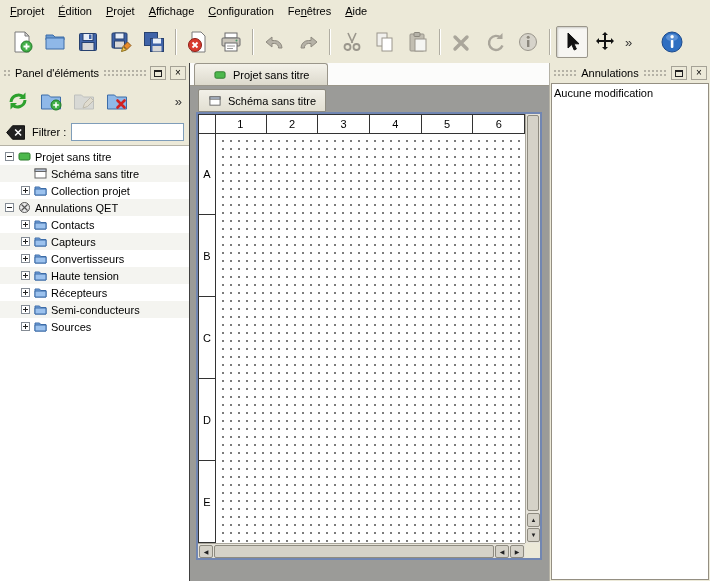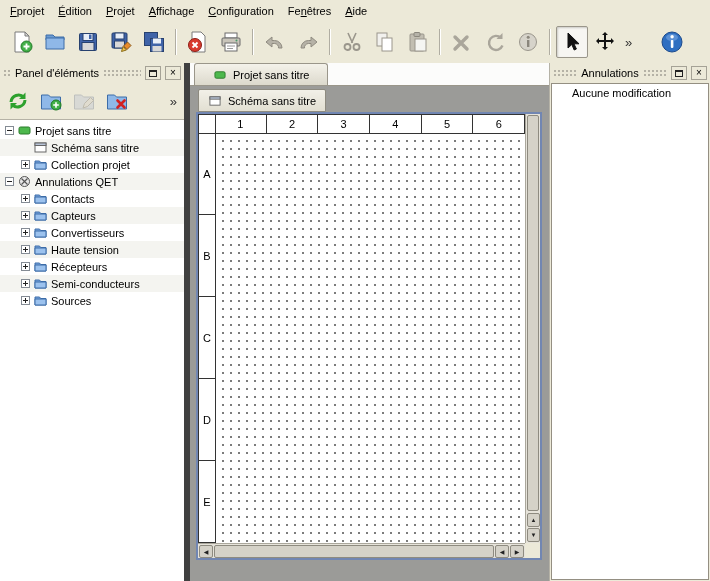--- a/index.html
+++ b/index.html
@@ -26,21 +26,21 @@
 
   
   .dock-title{height:20px;display:flex;align-items:center;gap:4px;padding:0 3px;flex:none;}
   .grip{flex:1;height:8px;background-image:radial-gradient(#b5b2a6 1px,transparent 1.1px);background-size:4px 4px;}
   .grip.fixed{flex:none;width:8px;}
   .dock-title-label{white-space:nowrap;}
   .dock-btn{width:16px;height:14px;border:1px solid #a5a296;background:#ece9d8;display:flex;align-items:center;justify-content:center;font-size:10px;line-height:1;flex:none;}
   .float-glyph{width:8px;height:7px;border:1px solid #222;border-top-width:2px;}
 
   
-  #left-dock{width:190px;display:flex;flex-direction:column;border-right:6px solid #404040;background:#ece9d8;}
+  #left-dock{width:190px;display:flex;flex-direction:column;border-right:1px solid #404040;background:#ece9d8;}
   #panel-toolbar{height:36px;display:flex;align-items:center;gap:5px;padding:0 4px;flex:none;}
   .ptb{width:28px;height:28px;display:flex;align-items:center;justify-content:center;flex:none;}
   .ptb svg{width:24px;height:24px;display:block;}
   #panel-chevron{margin-left:auto;}
   #filter-row{height:26px;display:flex;align-items:center;gap:5px;padding:0 5px;flex:none;}
   #filter-clear{width:22px;height:17px;flex:none;display:flex;}
   #filter-clear svg{width:22px;height:17px;}
   #filter-label{white-space:nowrap;}
   #filter-input{flex:1;height:18px;border:1px solid #7f9db9;background:#fff;font:inherit;padding:0 3px;min-width:0;}
   #tree{flex:1;background:#fff;border-top:1px solid #b5b2a6;overflow:hidden;padding-top:2px;}
@@ -82,21 +82,21 @@
   #hscroll{position:absolute;left:0;bottom:0;height:15px;right:15px;background:#e6e3da;border-top:1px solid #aaa79c;}
   .hbtn{position:absolute;height:13px;width:14px;top:1px;background:#d5d2c8;border:1px solid #8e8b80;border-radius:2px;display:flex;align-items:center;justify-content:center;font-size:6px;color:#222;}
   #hbtn-left{left:1px;}
   #hbtn-left2{right:16px;}
   #hbtn-right{right:1px;}
   #hthumb{position:absolute;top:1px;left:16px;right:31px;height:13px;background:#d5d2c8;border:1px solid #8e8b80;border-radius:2px;}
   #scroll-corner{position:absolute;right:0;bottom:0;width:15px;height:15px;background:#ece9d8;}
 
   
   #right-dock{width:161px;display:flex;flex-direction:column;border-left:1px solid #b5b2a6;background:#ece9d8;}
-  #undo-panel{flex:1;background:#fff;border:1px solid #948f82;margin:0 1px 1px 1px;padding:3px 20px;min-height:0;}
+  #undo-panel{flex:1;background:#fff;border:1px solid #948f82;margin:0 1px 1px 1px;padding:3px 2px;min-height:0;}
 </style>
 </head>
 <body>
 
 <div id="app">
 
   <div id="menubar">
     <div class="menu-item"><span></span><span class="mkey">F</span><span>projet</span></div>
     <div class="menu-item"><span></span><span class="mkey">É</span><span>dition</span></div>
     <div class="menu-item"><span></span><span class="mkey">P</span><span>rojet</span></div>
@@ -318,20 +318,30 @@
           </div>
         <div class="ptb">
             <span>
               <svg viewBox="0 0 24 24">
                 <path d="M2.5 6h7l2 2h10v12h-19z" fill="#8fb8e8" stroke="#3c6ca8"></path>
                 <path d="M12.5 11.5l7 7M19.5 11.5l-7 7" stroke="#d22222" stroke-width="2.6" stroke-linecap="round"></path>
               </svg>
             </span>
           </div>
         <div class="chevron" id="panel-chevron">»</div>
+      </div>
+      <div id="filter-row">
+        <span id="filter-clear">
+            <svg viewBox="0 0 24 20">
+              <path d="M8 2h14v16H8L1 10z" fill="#222" stroke="#000"></path>
+              <path d="M11 6.5l7 7M18 6.5l-7 7" stroke="#fff" stroke-width="1.8"></path>
+            </svg>
+          </span>
+        <span id="filter-label">Filtrer :</span>
+        <input id="filter-input" value="" style="">
       </div>
       <div id="tree">
         <div class="trow lvl0">
             <span class="exp minus"></span>
             <span class="ticon">
               <svg viewBox="0 0 13 13">
                 <rect x="1" y="3" width="11" height="7" rx="1.5" fill="#4db84d" stroke="#2b7a2b"></rect>
               </svg>
             </span>
             <span class="tlabel">Projet sans titre</span>

